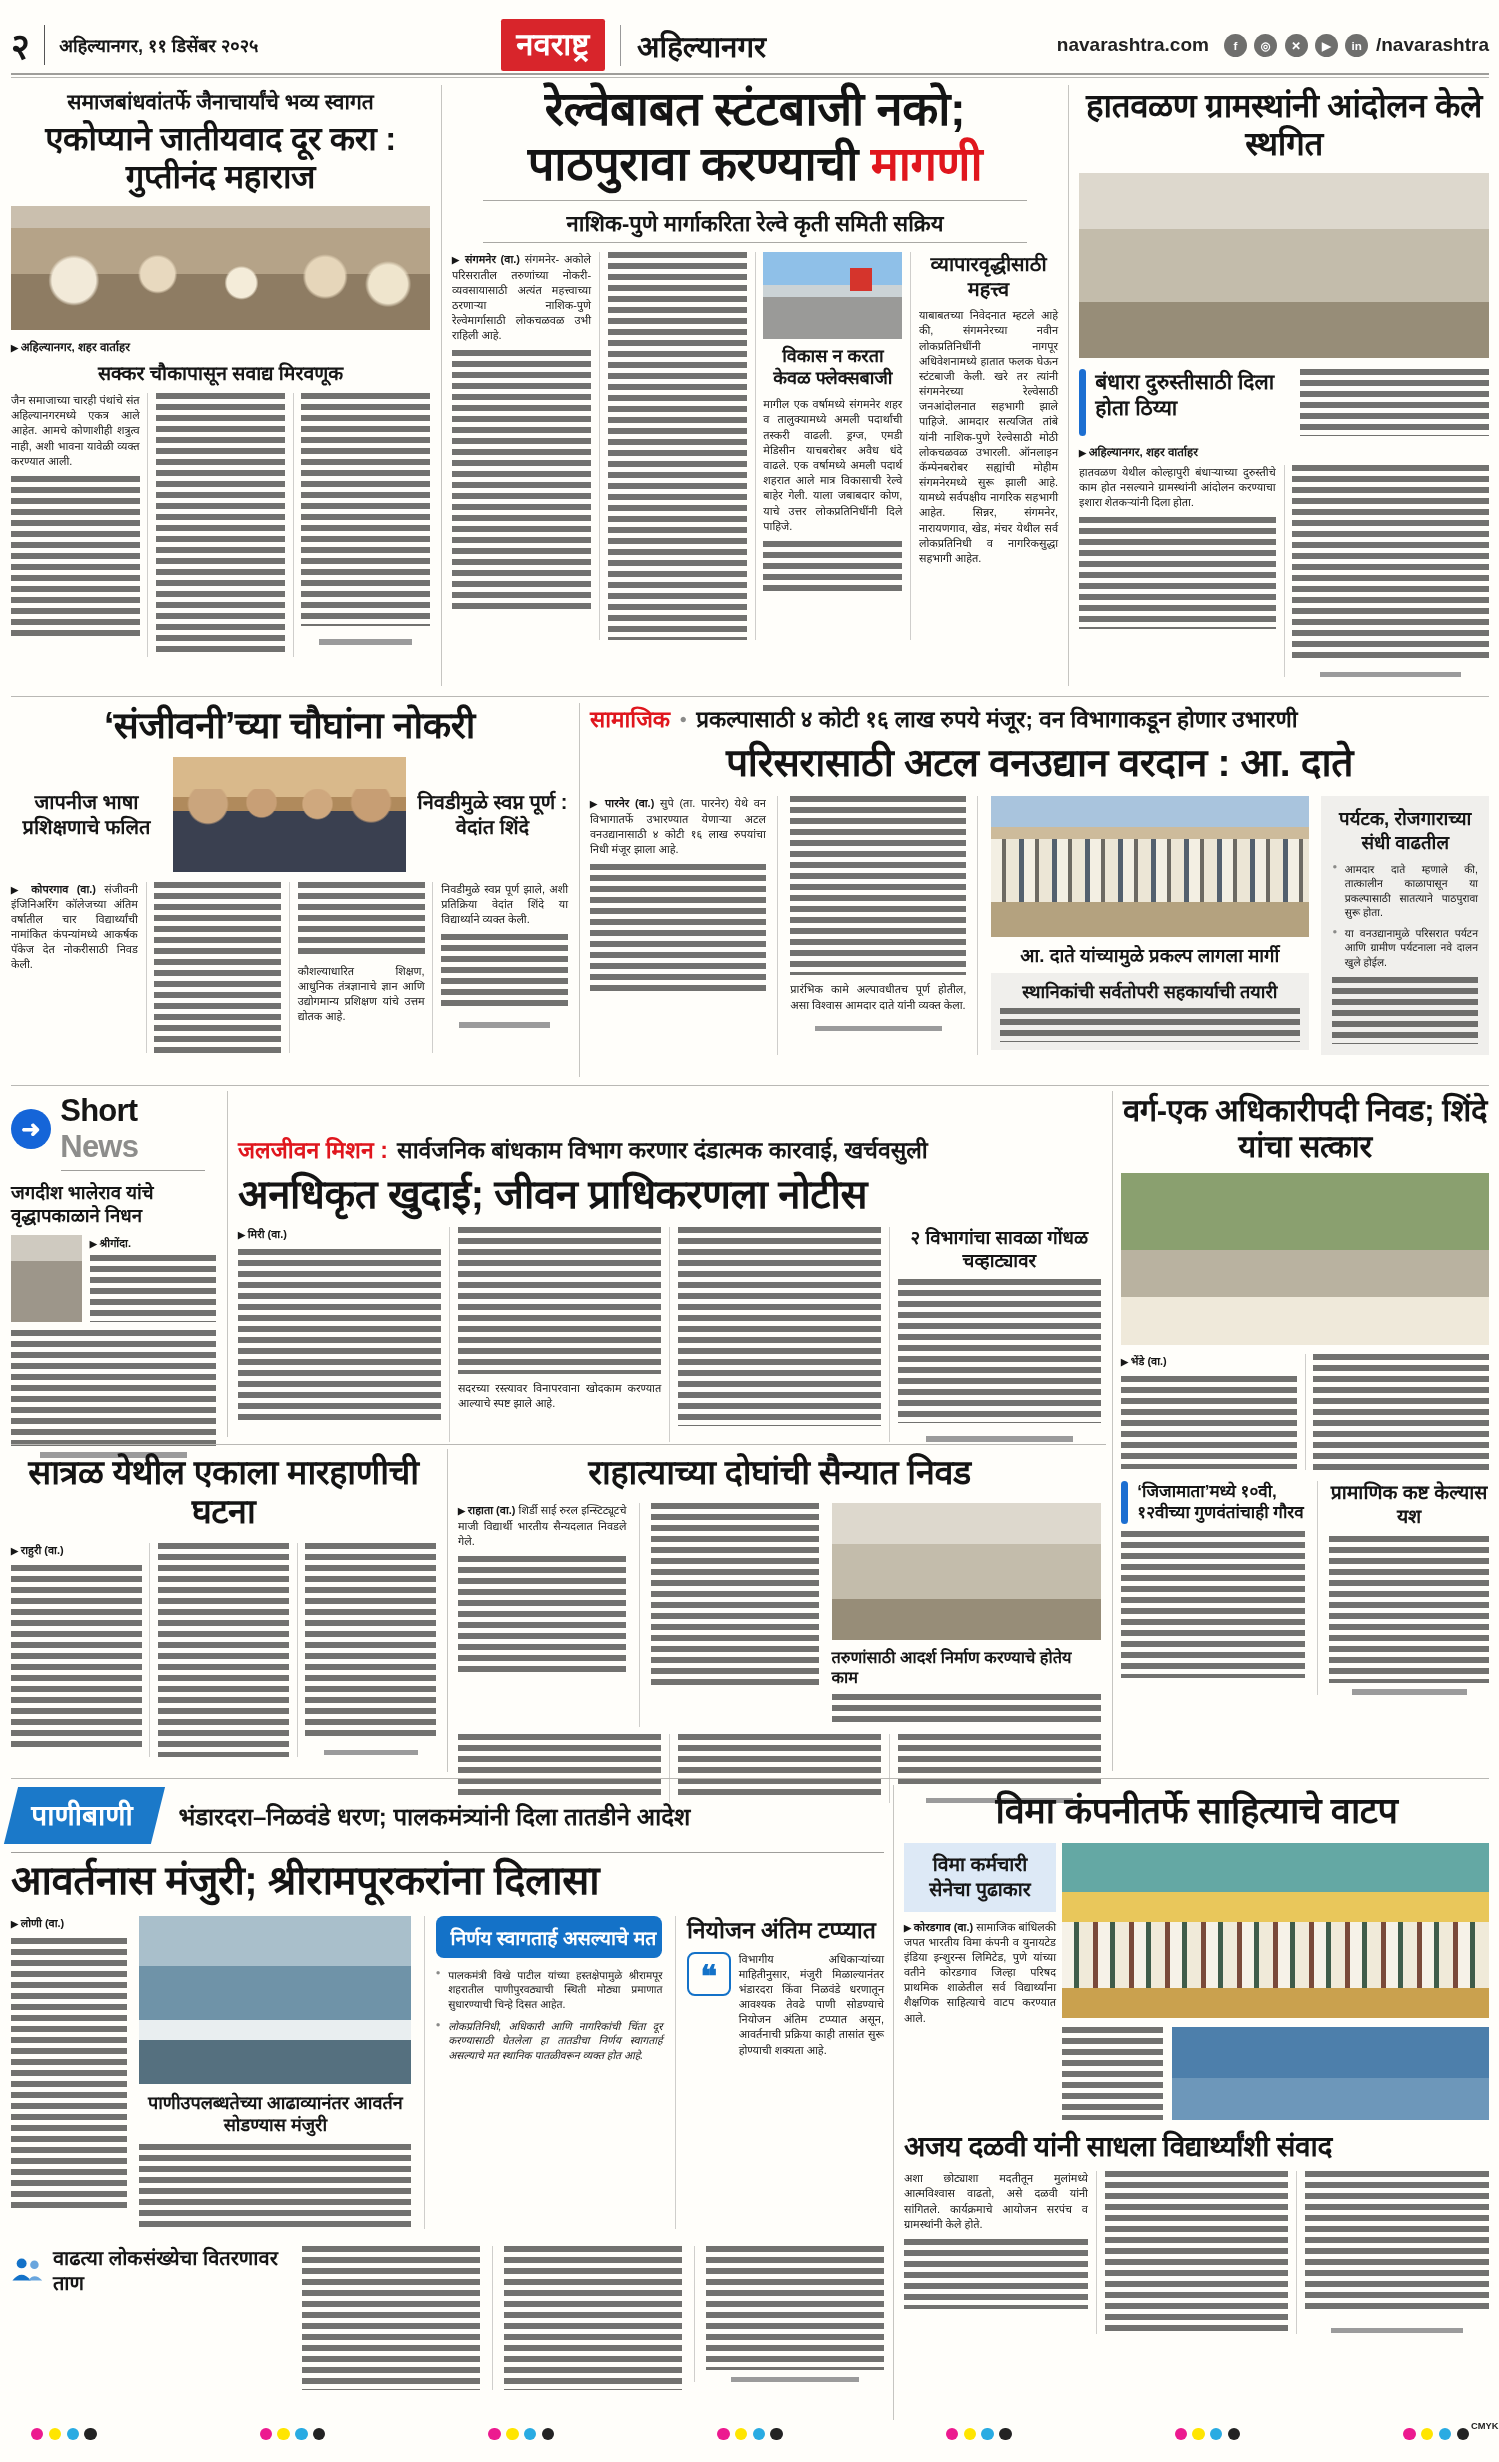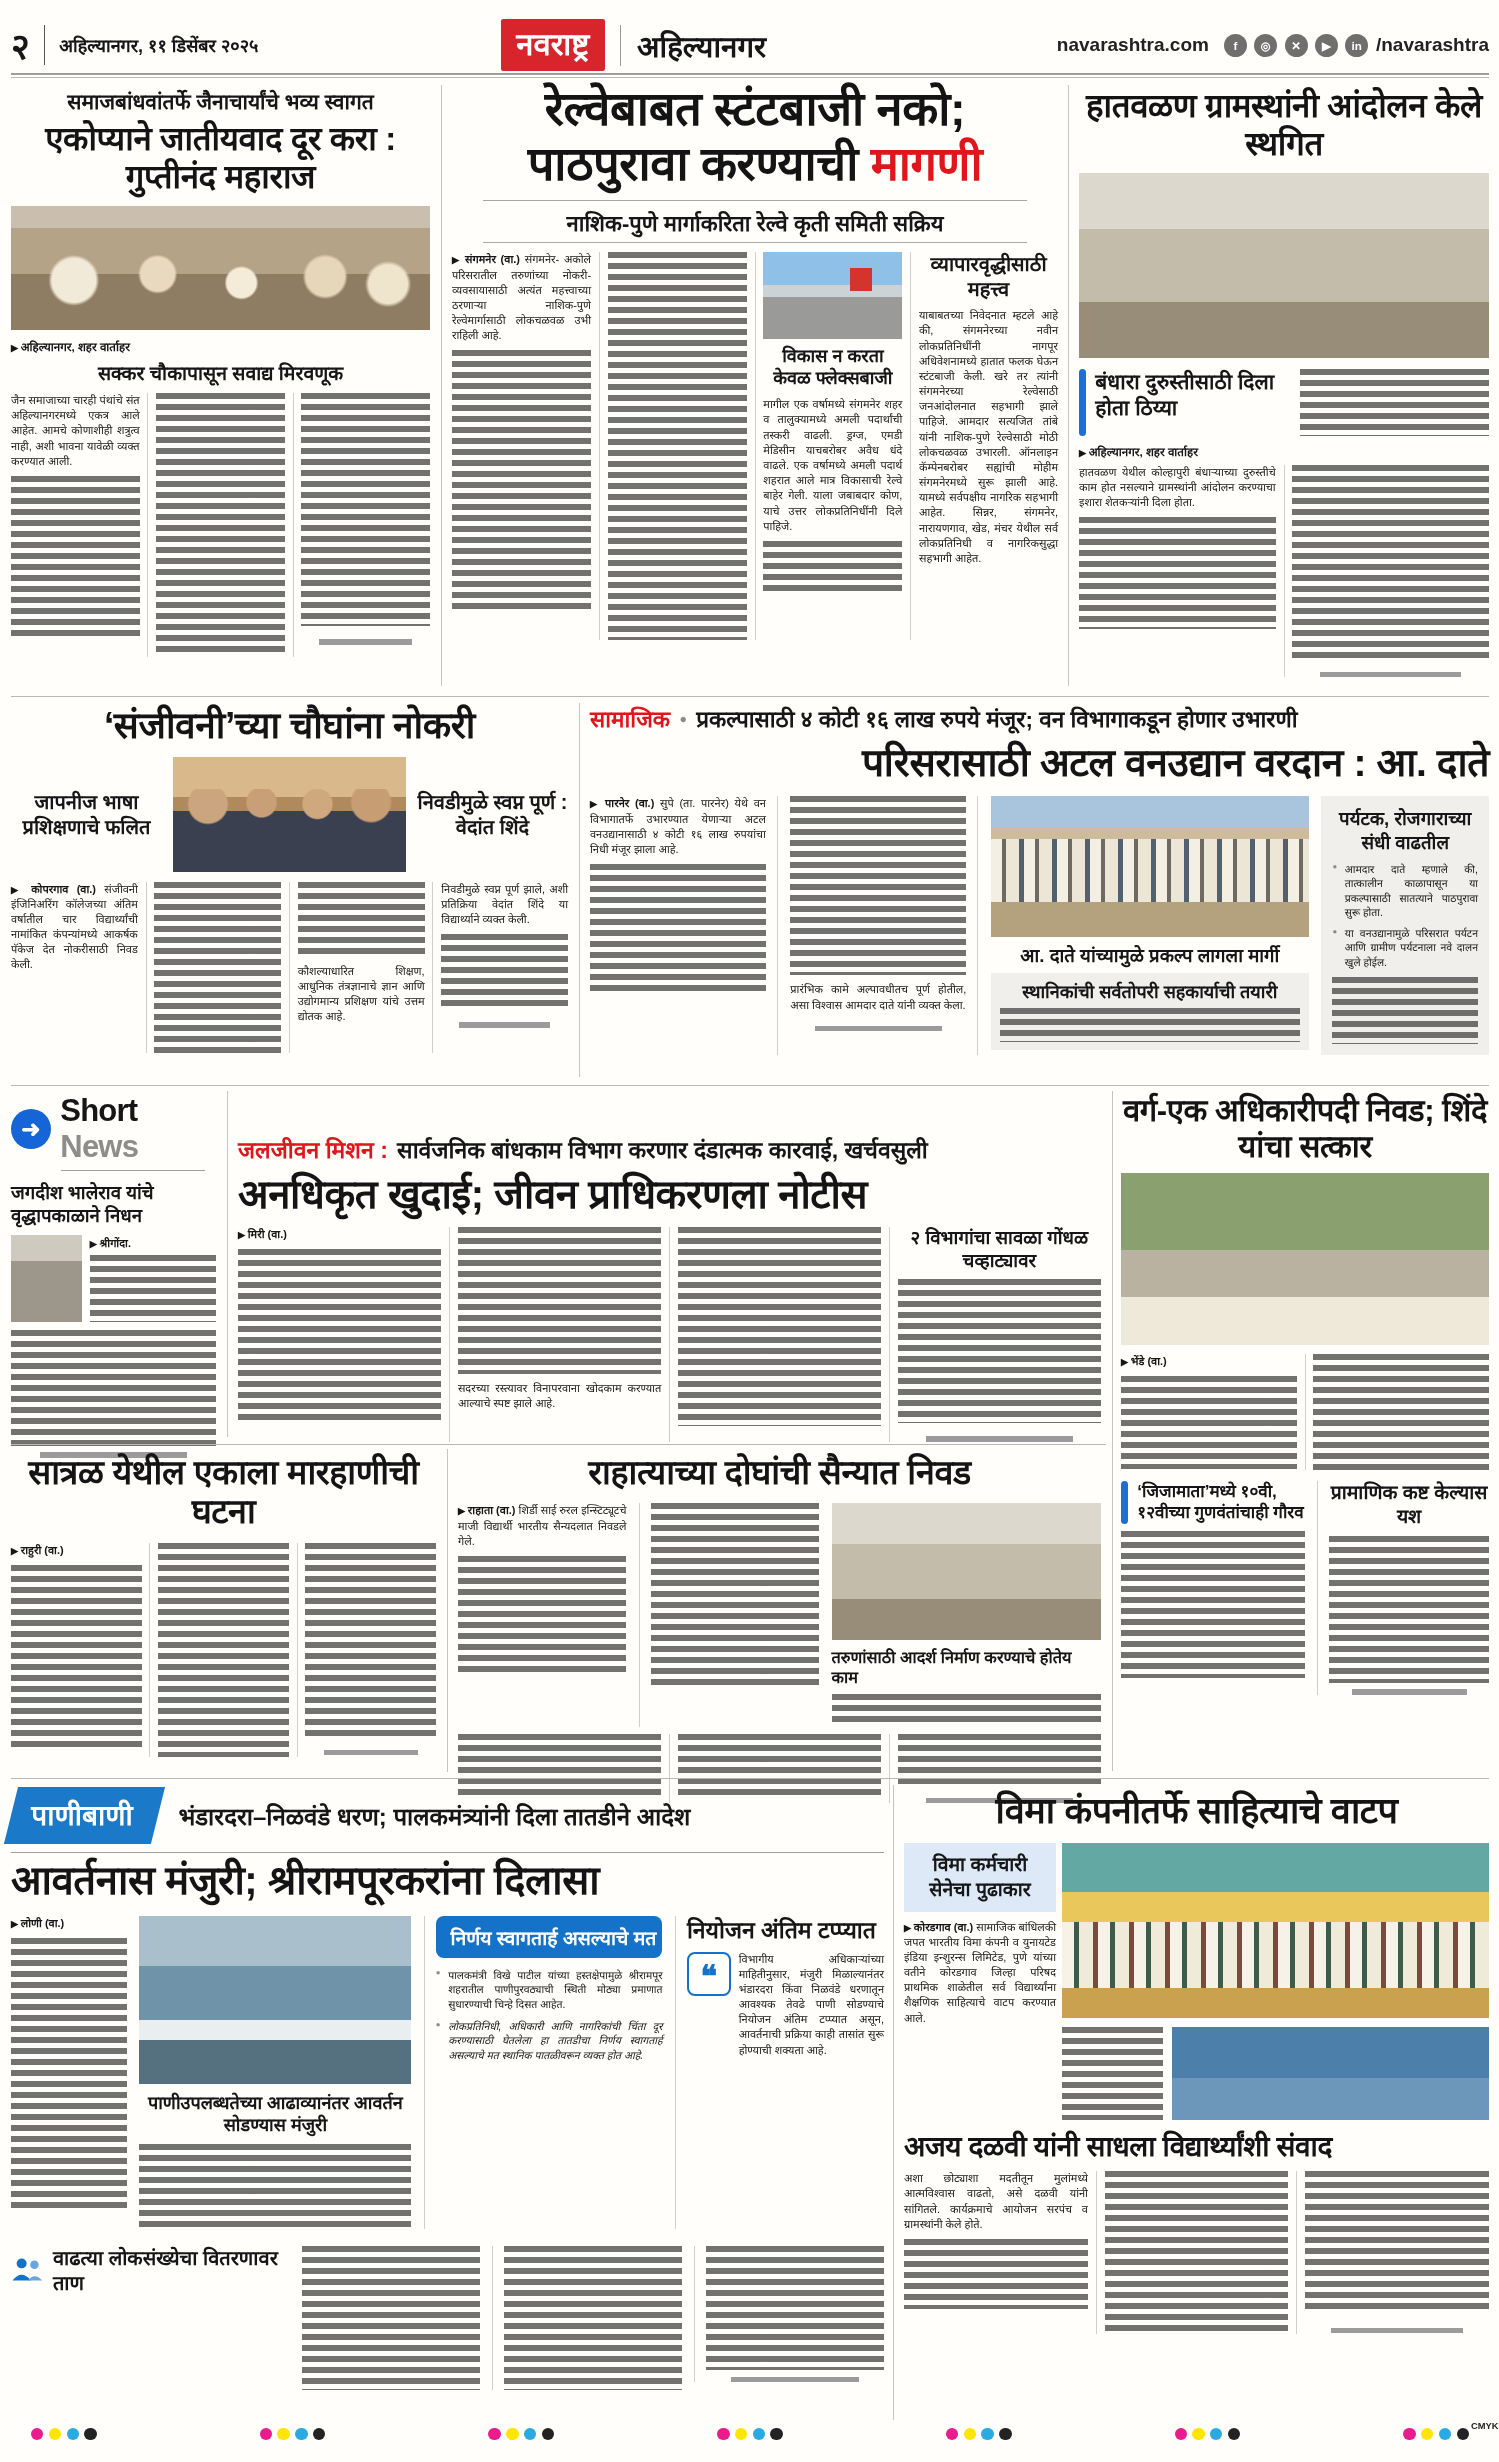--- a/index.html
+++ b/index.html
@@ -186,21 +186,21 @@
     <div style="display:flex;gap:12.4px;margin-top:11px;">
       <div class="bluebar" style="flex:1.1;">
         <div class="bar"></div>
         <div class="txt" style="font-size:21px;">बंधारा दुरुस्तीसाठी दिला होता ठिय्या</div>
       </div>
       <div style="flex:1;">
           <div class="textsim" style="height:67px;"></div>
         </div>
     </div>
     <div class="dl" style="font-size:11.6px;margin-top:7.8px;">अहिल्यानगर, शहर वार्ताहर</div>
-    <div class="cols" style="margin-top:6.2px;">
+    <div class="cols" style="margin-top:6.2px;font-family:Liberation Serif, serif;">
       <div class="c">
         <div class="small-t">हातवळण येथील कोल्हापुरी बंधाऱ्याच्या दुरुस्तीचे काम होत नसल्याने ग्रामस्थांनी आंदोलन करण्याचा इशारा शेतकऱ्यांनी दिला होता.</div>
         <div class="textsim" style="height:112px;"></div>
       </div>
       <div class="c">
           <div class="textsim" style="height:194px;"></div>
           <div class="endbar"></div>
         </div>
     </div>
   </div>
@@ -233,21 +233,21 @@
       </div>
     </div>
   </div>
 
   <div class="abs" style="left:590px;top:703px;width:899px;">
     <div class="strip" style="font-size:22.5px;">
       <span class="sect">सामाजिक</span>
       <span class="dot">●</span>
       <span>प्रकल्पासाठी ४ कोटी १६ लाख रुपये मंजूर; वन विभागाकडून होणार उभारणी</span>
     </div>
-    <div class="hl" style="font-size:39px;text-align:right;margin-top:6.2px;">परिसरासाठी अटल वनउद्यान वरदान : आ. दाते</div>
+    <div class="hl" style="font-size:39px;text-align:center;margin-top:6.2px;">परिसरासाठी अटल वनउद्यान वरदान : आ. दाते</div>
     <div style="display:flex;gap:12.4px;margin-top:11px;">
       <div style="flex:1.05;border-right:0.8px solid #cfcecb;padding-right:11px;display:flex;flex-direction:column;gap:7px;">
         <div class="small-t"><span class="dl">पारनेर (वा.)</span> <span>सुपे (ता. पारनेर) येथे वन विभागातर्फे उभारण्यात येणाऱ्या अटल वनउद्यानासाठी ४ कोटी १६ लाख रुपयांचा निधी मंजूर झाला आहे.</span></div>
         <div class="textsim" style="height:130px;"></div>
       </div>
       <div style="flex:1.05;border-right:0.8px solid #cfcecb;padding-right:11px;display:flex;flex-direction:column;gap:7px;">
         <div class="textsim" style="height:179px;"></div>
         <div class="small-t">प्रारंभिक कामे अल्पावधीतच पूर्ण होतील, असा विश्वास आमदार दाते यांनी व्यक्त केला.</div>
         <div class="endbar"></div>
       </div>

